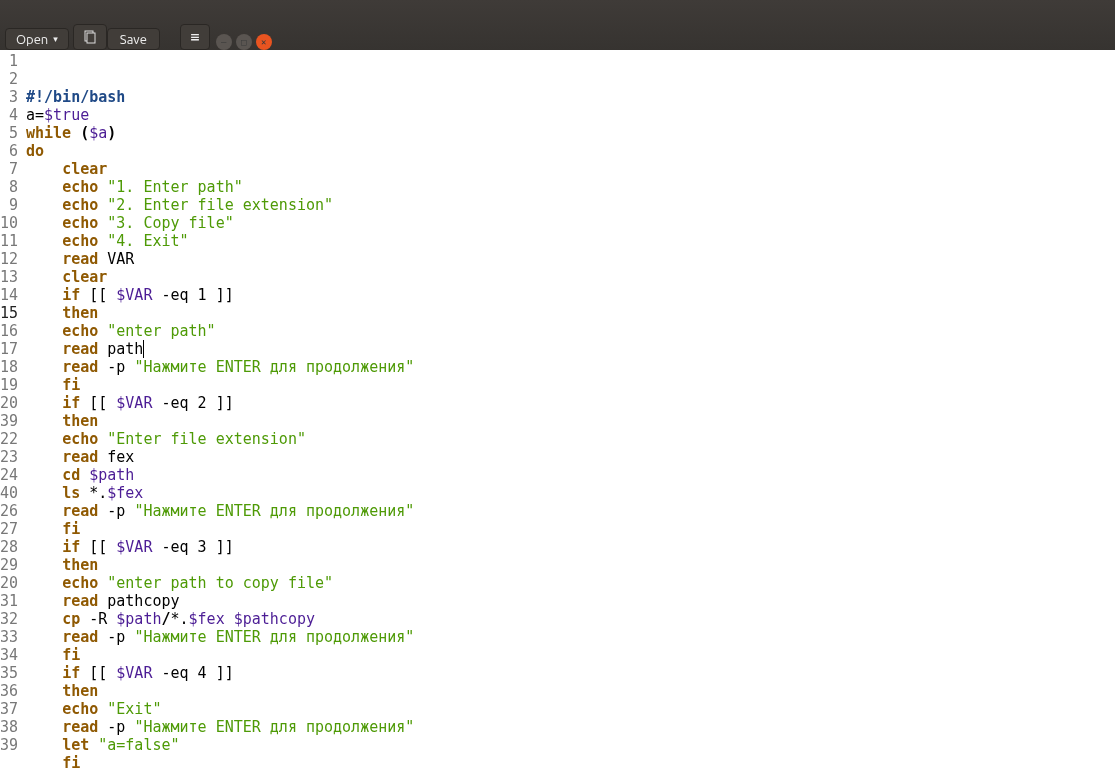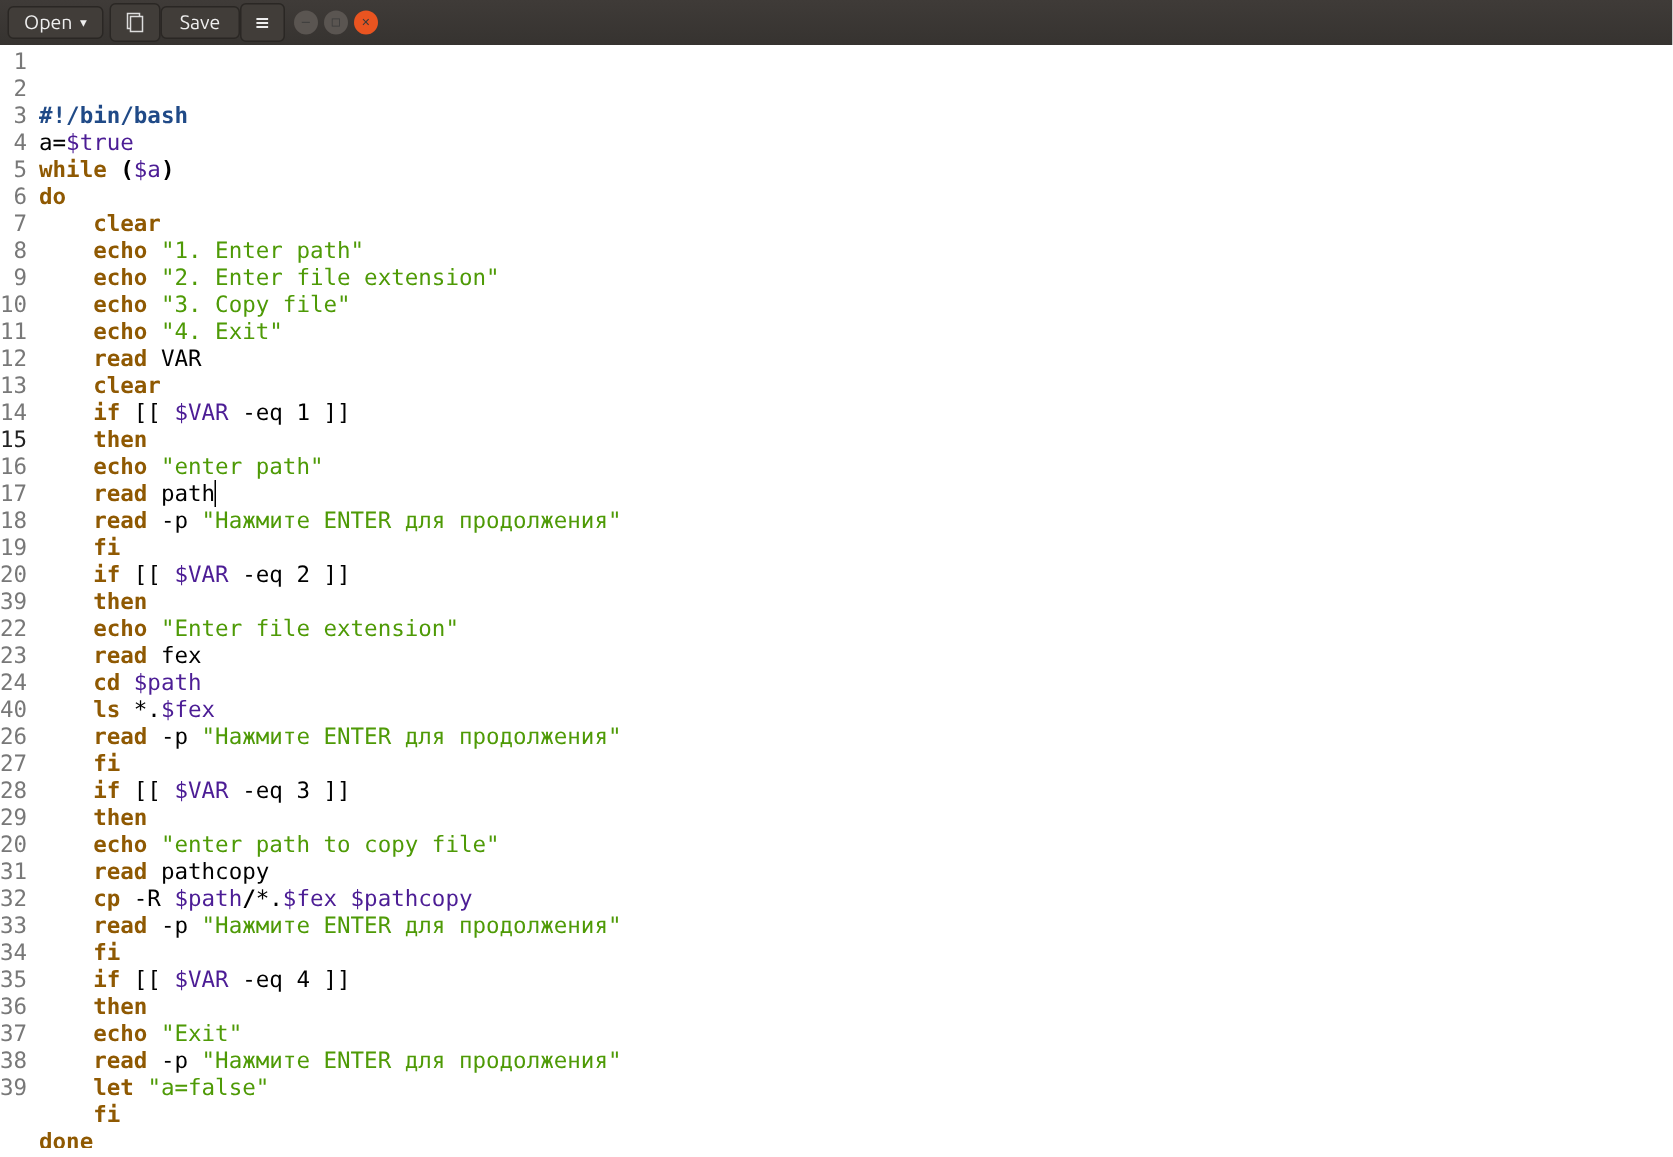--- a/index.html
+++ b/index.html
@@ -6,22 +6,22 @@
 body {
   font-family: "DejaVu Sans Mono", "Liberation Mono", monospace;
   font-size: 15px;
   background: #fff;
   width: 1115px;
   height: 771px;
   overflow: hidden;
 }
 .headerbar {
   display: flex;
-  align-items: center;
-  height: 30px;
+  align-items: flex-end;
+  height: 50px;
   background: linear-gradient(to bottom, #3f3b38, #363330);
   color: #e5e5e5;
   padding: 0 5px;
 }
 .open-btn {
   display: flex;
   align-items: center;
   background: #413d39;
   border: 1px solid #2a2724;
   border-radius: 4px;
@@ -58,21 +58,21 @@
 .title-block .fpath { font-size: 11px; color: #9a948d; }
 .save-btn {
   background: #413d39;
   border: 1px solid #2a2724;
   border-radius: 4px;
   padding: 3px 12px;
   font-size: 13px;
   font-family: "Ubuntu", sans-serif;
   color: #eee;
   cursor: pointer;
-  margin-right: 0;
+  margin-right: 20px;
 }
 .hamburger {
   display: flex;
   align-items: center;
   justify-content: center;
   width: 30px;
   height: 26px;
   background: #413d39;
   border: 1px solid #2a2724;
   border-radius: 4px;

